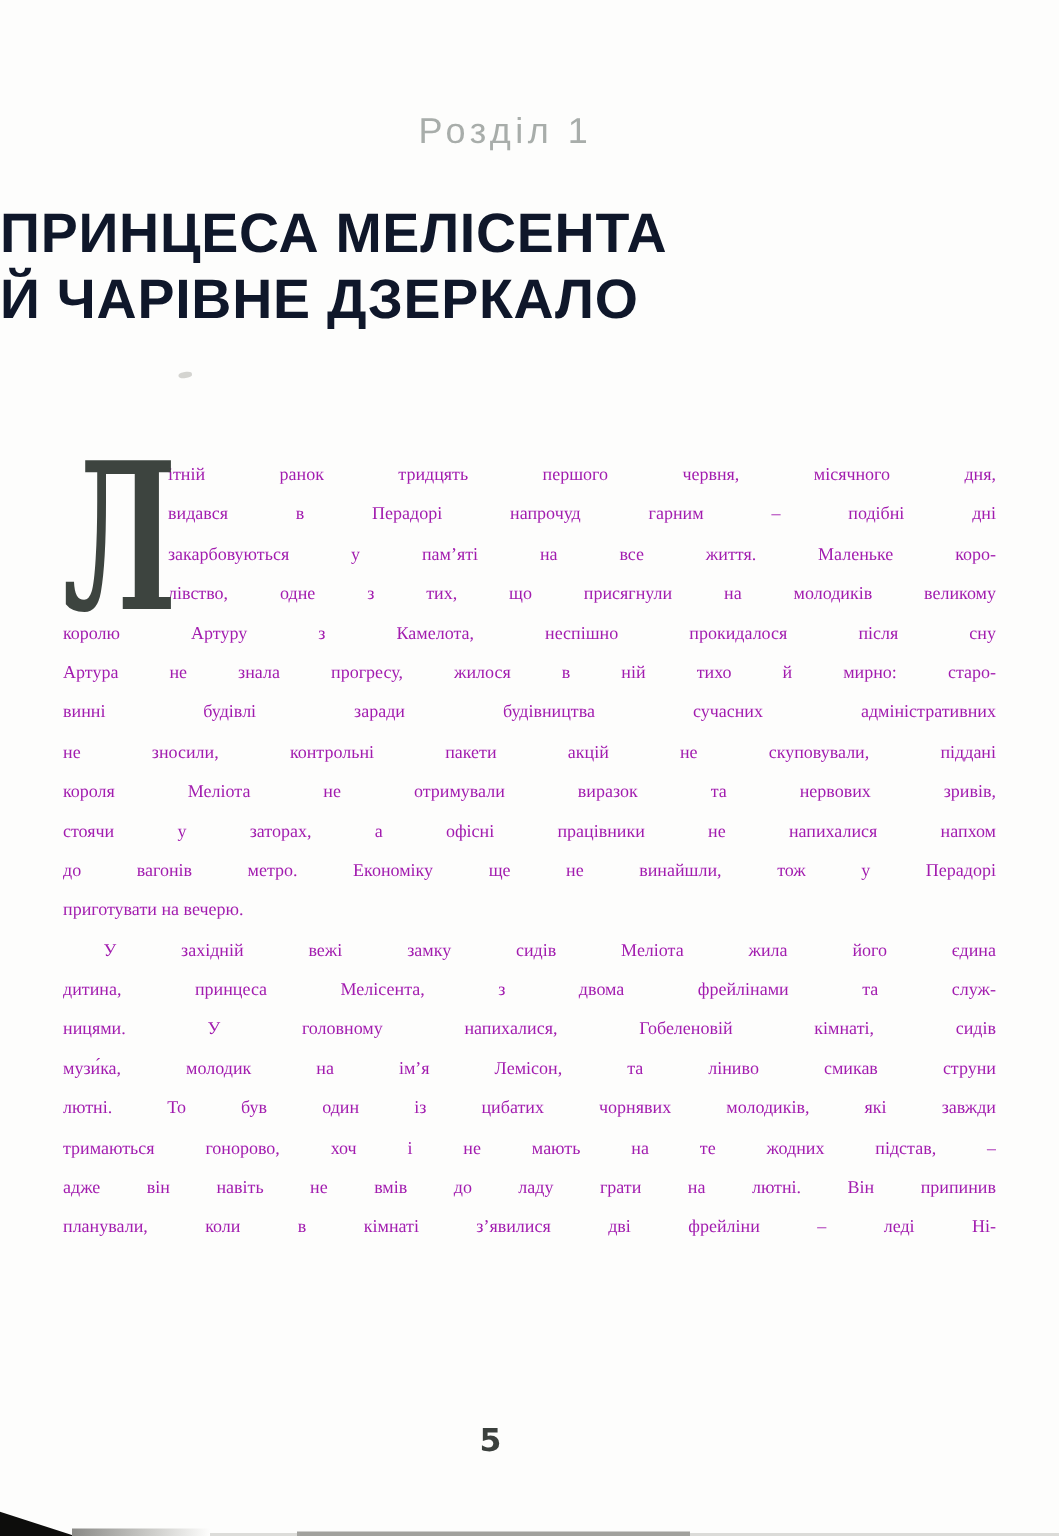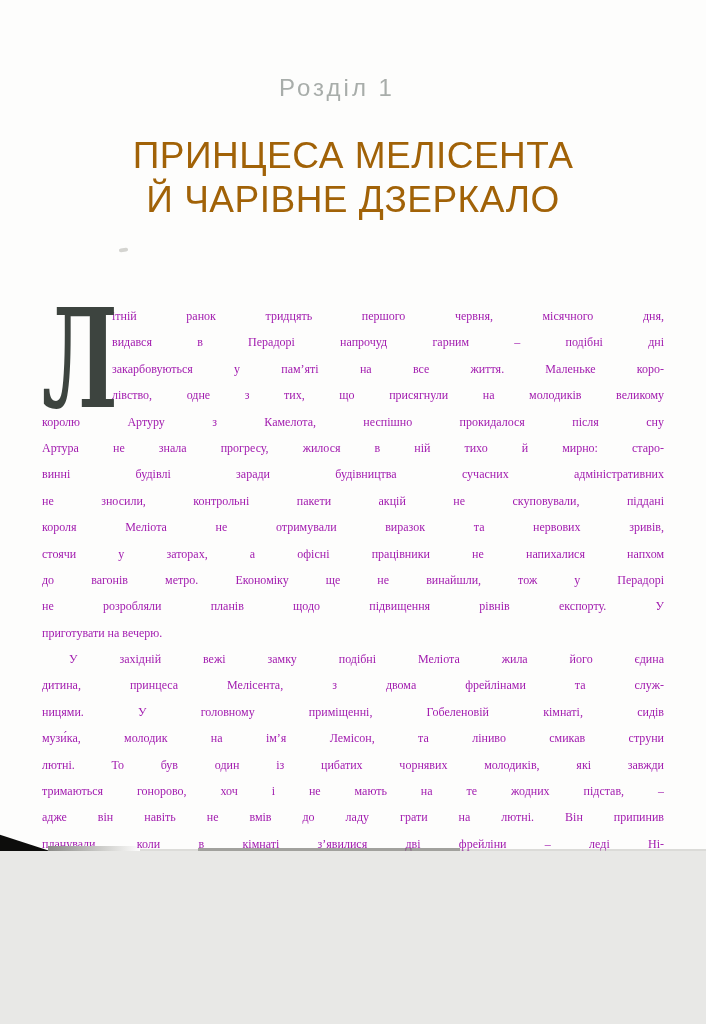--- a/index.html
+++ b/index.html
@@ -1,44 +1,44 @@
 <!DOCTYPE html>
 <html><head>
 <meta charset="utf-8">
 <style>
   html,body{margin:0;padding:0;background:#e8e8e6;}
   .page{
     position:relative;
-    width:706px;height:851px;
+    width:706px;height:1024px;
     margin:0 auto;
     background:#fdfdfc;
     overflow:hidden;
     font-family:"Liberation Serif", serif;
   }
   .chapter-label{
     position:absolute;
     top:74px;left:42px;width:622px;
     text-align:center;
     transform:translateX(-16px);
     font-family:"Liberation Sans", sans-serif;
     font-size:24px;
     letter-spacing:3px;
     color:#a8adaa;
   }
   .chapter-title{
     position:absolute;
     top:134px;left:0;width:706px;
     margin:0;
-    text-align:center;
+    text-align:left;
     font-family:"Liberation Sans", sans-serif;
-    font-weight:normal;
+    font-weight:bold;
     font-size:37px;
     line-height:44px;
     letter-spacing:0.5px;
-    color:#a16207;
+    color:#0f172a;
   }
   .ink-speck{
     position:absolute;
     left:119px;top:248px;
     width:9px;height:4px;
     background:#c6c6c2;
     border-radius:40%;
     transform:rotate(-8deg);
     opacity:.75;
   }
@@ -128,25 +128,24 @@
         <div class="line beside-cap">видався в Перадорі напрочуд гарним – подібні дні</div>
         <div class="line beside-cap">закарбовуються у пам’яті на все життя. Маленьке коро-</div>
         <div class="line beside-cap">лівство, одне з тих, що присягнули на молодиків великому</div>
         <div class="line">королю Артуру з Камелота, неспішно прокидалося після сну</div>
         <div class="line">Артура не знала прогресу, жилося в ній тихо й мирно: старо-</div>
         <div class="line">винні будівлі заради будівництва сучасних адміністративних</div>
         <div class="line">не зносили, контрольні пакети акцій не скуповували, піддані</div>
         <div class="line">короля Меліота не отримували виразок та нервових зривів,</div>
         <div class="line">стоячи у заторах, а офісні працівники не напихалися напхом</div>
         <div class="line">до вагонів метро. Економіку ще не винайшли, тож у Перадорі</div>
-        <div class="line">не розробляли планів щодо підвищення рівнів експорту. У</div>
         <div class="line last">приготувати на вечерю.</div>
-        <div class="line indent">У західній вежі замку подібні Меліота жила його єдина</div>
+        <div class="line indent">У західній вежі замку сидів Меліота жила його єдина</div>
         <div class="line">дитина, принцеса Мелісента, з двома фрейлінами та служ-</div>
-        <div class="line">ницями. У головному приміщенні, Гобеленовій кімнаті, сидів</div>
+        <div class="line">ницями. У головному напихалися, Гобеленовій кімнаті, сидів</div>
         <div class="line">музи́ка, молодик на ім’я Лемісон, та ліниво смикав струни</div>
         <div class="line">лютні. То був один із цибатих чорнявих молодиків, які завжди</div>
         <div class="line">тримаються гонорово, хоч і не мають на те жодних підстав, –</div>
         <div class="line">адже він навіть не вмів до ладу грати на лютні. Він припинив</div>
         <div class="line">планували, коли в кімнаті з’явилися дві фрейліни – леді Ні-</div>
       </div>
   </div>
 
   <div class="page-number">5</div>
 

